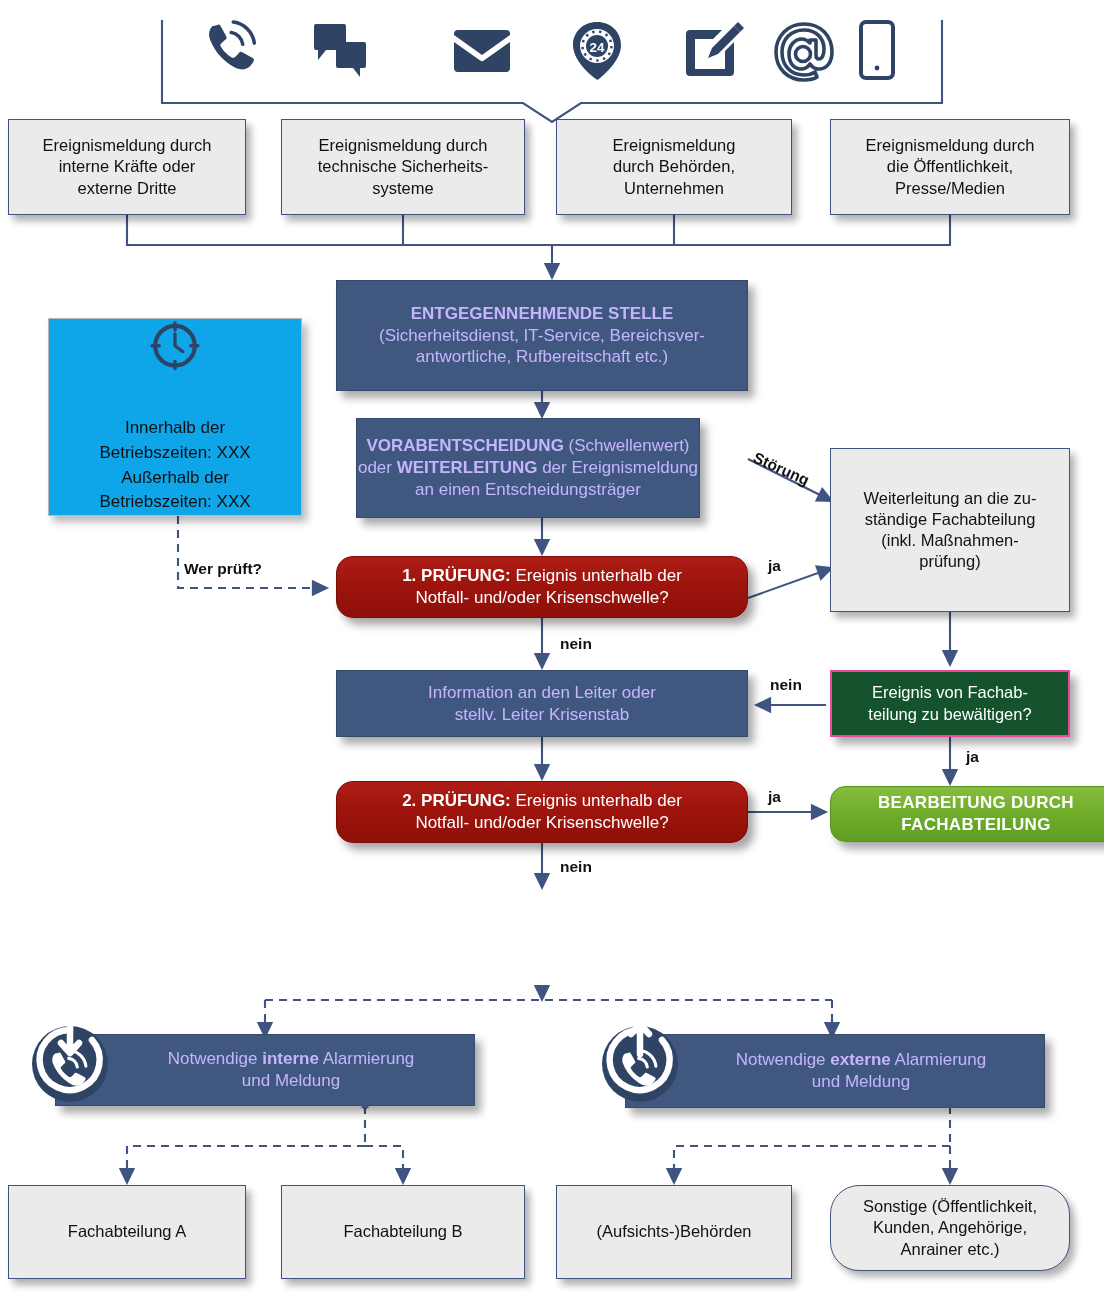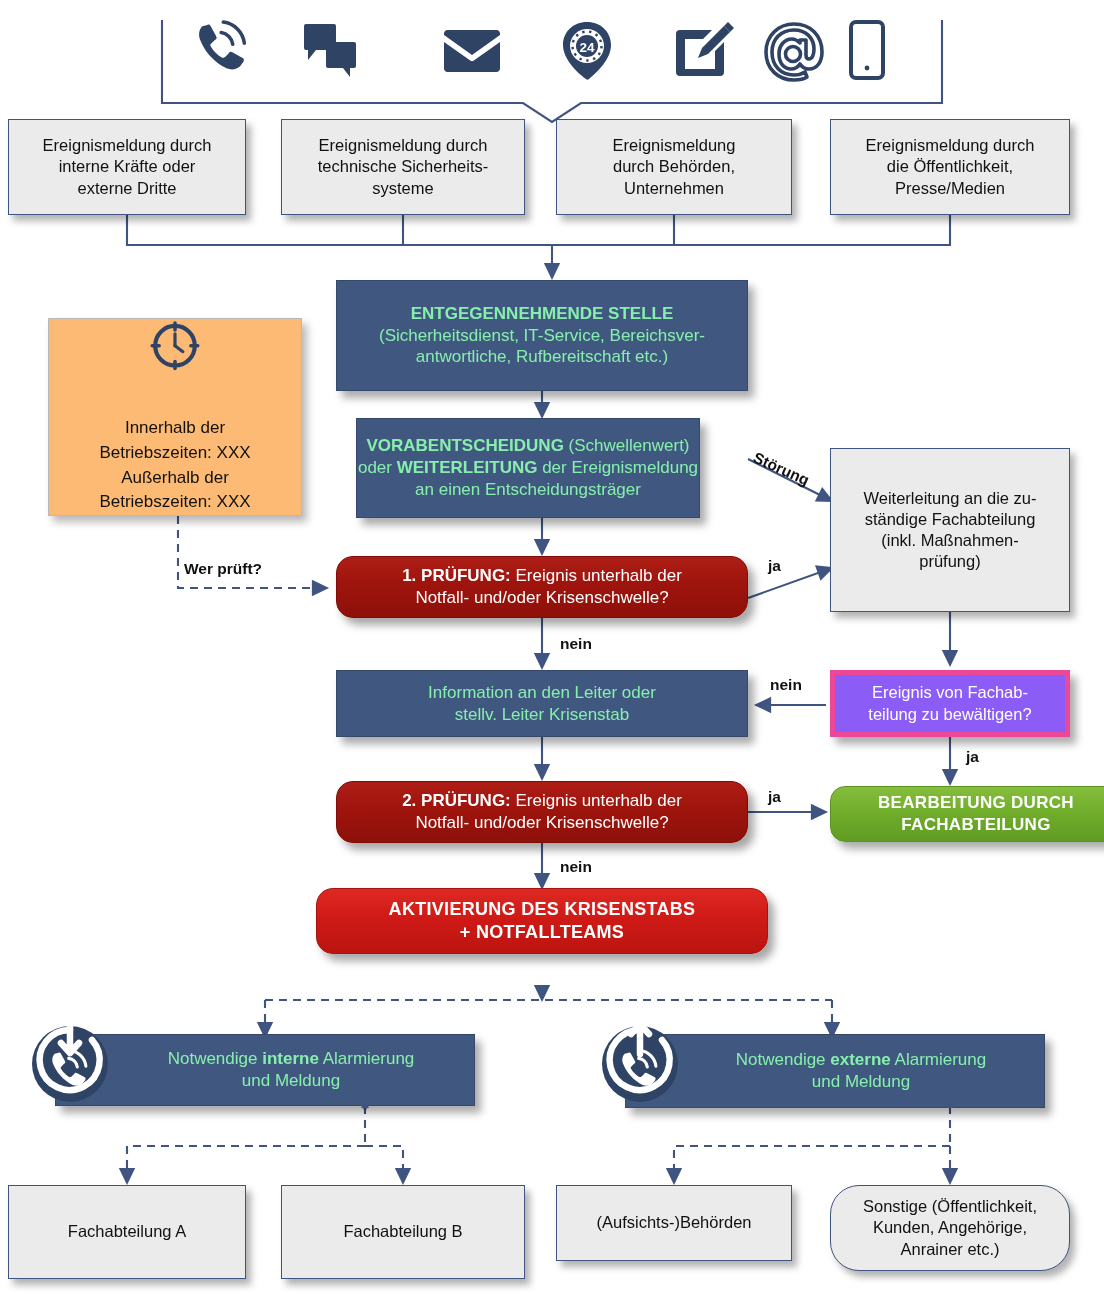--- a/index.html
+++ b/index.html
@@ -27,37 +27,37 @@
     background:#ebebeb;
     border:1.4px solid #3f5480;
     color:#111111;
     font-size:16.5px;
     box-shadow:5px 6px 7px rgba(0,0,0,0.30);
   }
   
   .blue {
     background:#405880;
     border:1px solid #36496b;
-    color:#86efac;
+    color:#c4b5fd;
     font-size:17px;
     box-shadow:6px 7px 8px rgba(0,0,0,0.33);
   }
   
   .dred {
     background:linear-gradient(180deg,#ad1d15 0%,#9d140d 48%,#8d1009 100%);
     border:1px solid #7d0d07;
     border-radius:17px;
     color:#ffffff;
     font-size:17px;
     box-shadow:6px 7px 8px rgba(0,0,0,0.35);
   }
   
   .dredsq {
-    background:#8b5cf6;
-    border:5px solid #ec4899;
+    background:#14532d;
+    border:2px solid #ec4899;
     color:#ffffff;
     font-size:16.5px;
     box-shadow:6px 7px 8px rgba(0,0,0,0.33);
   }
   
   .bred {
     background:linear-gradient(180deg,#de2822 0%,#cf1a16 45%,#bb1410 100%);
     border:1px solid #a81210;
     border-radius:17px;
     color:#ffffff;
@@ -68,21 +68,21 @@
   .green {
     background:linear-gradient(180deg,#86bd3c 0%,#71ae2c 45%,#5f9c22 100%);
     border:1px solid #5a931f;
     border-radius:15px;
     color:#ffffff;
     font-size:17px; font-weight:bold; letter-spacing:.3px;
     box-shadow:6px 7px 8px rgba(0,0,0,0.33);
   }
   
   .white {
-    background:#fdba74;
+    background:#0ea5e9;
     border:1.4px solid #b9b9b9;
     color:#111111;
     font-size:17px;
     box-shadow:5px 6px 8px rgba(0,0,0,0.28);
     flex-direction:column;
     gap:36px;
   }
   .node b, .node strong { font-weight:bold; }
 
   
@@ -96,21 +96,21 @@
 
   
   svg.layer { position:absolute; left:0; top:0; width:1104px; height:1299px; overflow:visible; }
   svg.under { z-index:1; }
   svg.over  { z-index:8; }
   .ln  { stroke:#3f5480; stroke-width:2.1px; fill:none; }
   .lnd { stroke:#3f5480; stroke-width:2.1px; fill:none; stroke-dasharray:8 6; }
   .brk { stroke:#3f5480; stroke-width:2.1px; fill:none; stroke-linejoin:miter; }
 
   
-  .iconrow { position:absolute; left:6px; top:0; width:1002px; height:100px; z-index:6; }
+  .iconrow { position:absolute; left:16px; top:0; width:1002px; height:100px; z-index:6; }
   .alarmicon { position:absolute; z-index:7; }
   .clockicon { margin:0 auto 8px; display:block; }
   .whitelines { line-height:1.45; }
   .whitelines .grp { margin:7px 0; }
 </style>
 </head>
 <body>
 
 <div id="stage">
 
@@ -331,26 +331,20 @@
     </span>
   </div>
 
   <div class="node green" style="left:830px; top:786px; width:292px; height:56px;">
     <span class="txt">
       <span>BEARBEITUNG DURCH</span><br>
       <span>FACHABTEILUNG</span>
     </span>
   </div>
 
-  <div class="node bred" style="left:316px; top:888px; width:452px; height:66px;">
-    <span class="txt">
-      <span>AKTIVIERUNG DES KRISENSTABS</span><br>
-      <span>+ NOTFALLTEAMS</span>
-    </span>
-  </div>
 
   <div class="node blue" style="left:55px; top:1034px; width:420px; height:72px; justify-content:center;">
     <span class="txt" style="padding-left:52px;">
       <span>Notwendige </span><b>interne</b><span> Alarmierung</span><br>
       <span>und Meldung</span>
     </span>
   </div>
   <svg class="alarmicon" style="left:26px; top:1016px;" width="88" height="88" viewBox="0 0 88 88">
     <circle cx="44" cy="48" r="38" fill="#2f4365"></circle>
     <path d="M44 14 a30 30 0 1 0 22 10" fill="none" stroke="#ffffff" stroke-width="6.5" stroke-linecap="round"></path>
@@ -378,21 +372,21 @@
       <path d="M24 12a13 13 0 0 1 11 11" stroke="#ffffff" stroke-width="4" fill="none" stroke-linecap="round"></path>
     </g>
   </svg>
 
   <div class="node grey" style="left:8px; top:1185px; width:238px; height:94px;">
     <span class="txt"><span>Fachabteilung A</span></span>
   </div>
   <div class="node grey" style="left:281px; top:1185px; width:244px; height:94px;">
     <span class="txt"><span>Fachabteilung B</span></span>
   </div>
-  <div class="node grey" style="left:556px; top:1185px; width:236px; height:76px;">
+  <div class="node grey" style="left:556px; top:1185px; width:236px; height:94px;">
     <span class="txt"><span>(Aufsichts-)Behörden</span></span>
   </div>
   <div class="node grey" style="left:830px; top:1185px; width:240px; height:86px;border-radius:29px;">
     <span class="txt">
       <span>Sonstige (Öffentlichkeit,</span><br>
       <span>Kunden, Angehörige,</span><br>
       <span>Anrainer etc.)</span>
     </span>
   </div>
 

